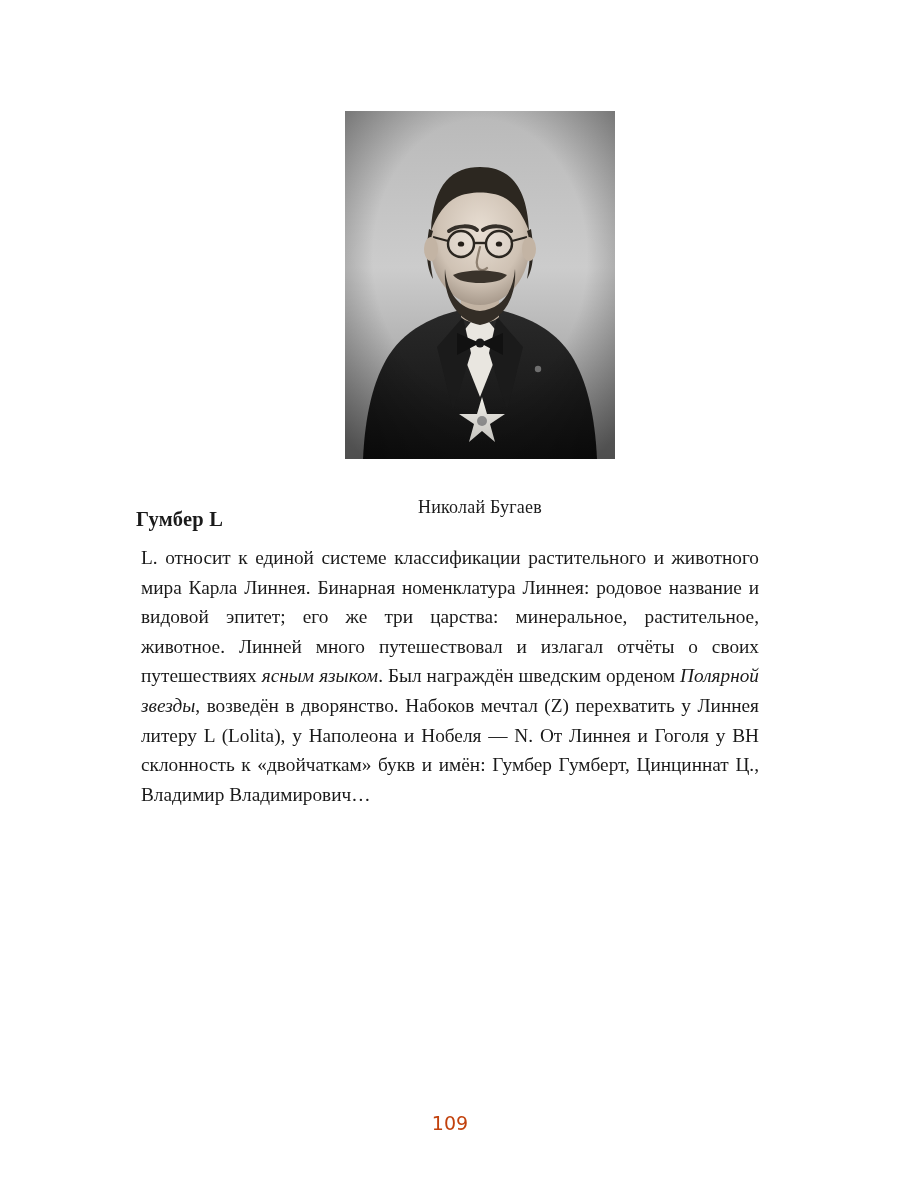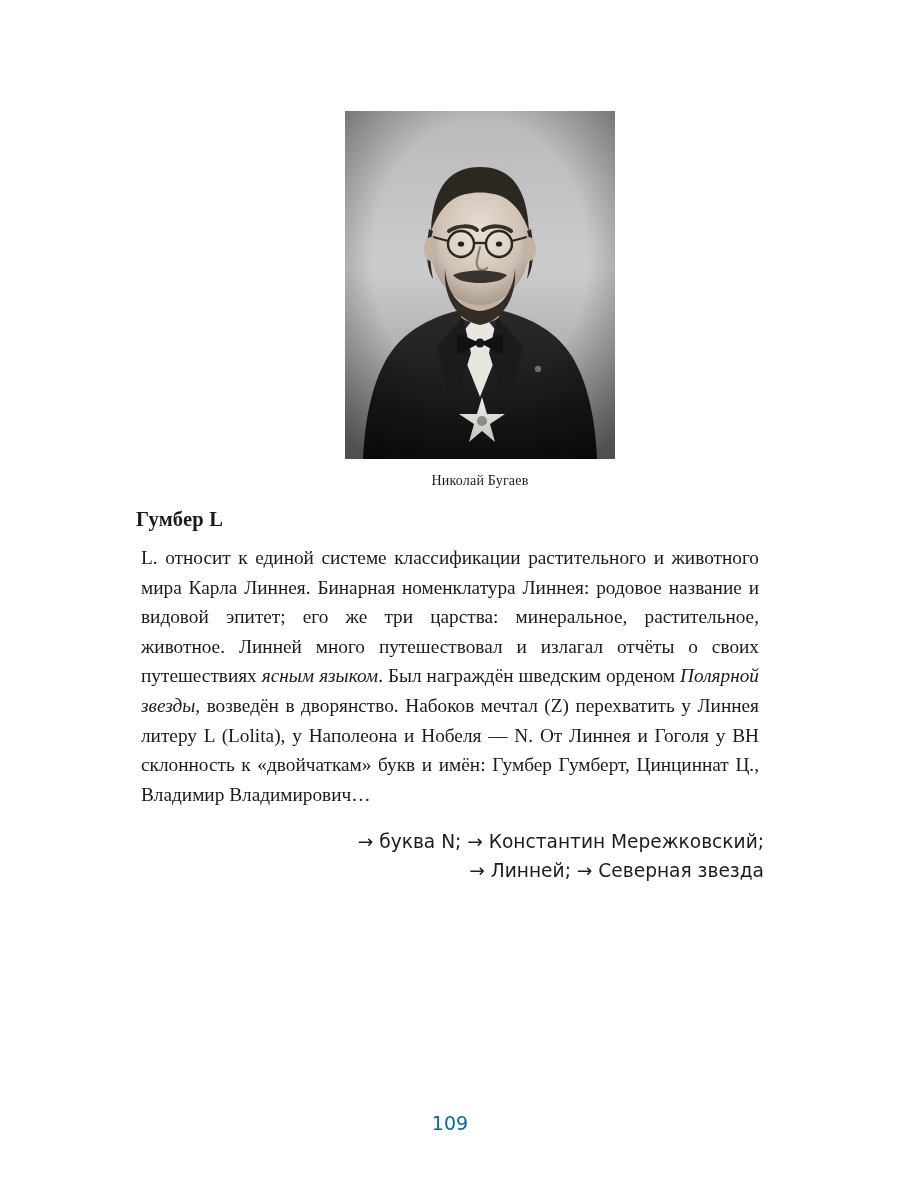--- a/index.html
+++ b/index.html
@@ -29,23 +29,23 @@
     width: 270px;
     height: 348px;
     display: block;
     background: #cfcfcf;
     position: relative;
     overflow: hidden;
   }
   .portrait svg { display: block; width: 100%; height: 100%; }
 
   .figure-caption {
-    margin-top: 14px;
+    margin-top: 38px;
     text-align: center;
-    font-size: 14px;
+    font-size: 18px;
     font-family: "Liberation Serif", "DejaVu Serif", serif;
     color: #1c1c1c;
     letter-spacing: 0.2px;
   }
 
   
   .article {
     position: absolute;
     left: 136px;
     top: 508px;
@@ -83,21 +83,21 @@
 
   
   .page-number {
     position: absolute;
     left: 0;
     right: 0;
     top: 1112px;
     text-align: center;
     font-size: 19px;
     font-family: "DejaVu Sans", "Liberation Sans", sans-serif;
-    color: #0369a1;
+    color: #c2410c;
   }
 </style>
 </head>
 <body>
 
 <div class="page">
 
   <figure class="figure">
     <div class="portrait">
       <svg viewBox="0 0 270 348" preserveAspectRatio="xMidYMid slice" aria-hidden="true">
@@ -174,20 +174,16 @@
     </div>
     <figcaption class="figure-caption">Николай Бугаев</figcaption>
   </figure>
 
   <div class="article">
     <h2 class="section-title">Гумбер L</h2>
 
     <p class="body-text"><span>L. относит к единой системе классификации растительного и животного мира Карла Линнея. Бинарная номенклатура Линнея: родовое название и видовой эпитет; его же три царства: минеральное, растительное, животное. Линней много путешествовал и излагал отчёты о своих путешествиях </span><span class="it">ясным языком</span><span>. Был награждён шведским орденом </span><span class="it">Полярной звезды</span><span>, возведён в дворянство. Набоков мечтал (Z) перехватить у Линнея литеру L (Lolita), у Наполеона и Нобеля — N. От Линнея и Гоголя у ВН склонность к «двойчаткам» букв и имён: Гумбер Гумберт, Цинциннат Ц., Владимир Владимирович…</span></p>
 
 
-    <div class="cross-refs">
-      <span class="line">→ буква N; → Константин Мережковский;</span>
-      <span class="line">→ Линней; → Северная звезда</span>
-    </div>
   </div>
 
   <div class="page-number">109</div>
 </div>
 
 </body></html>

